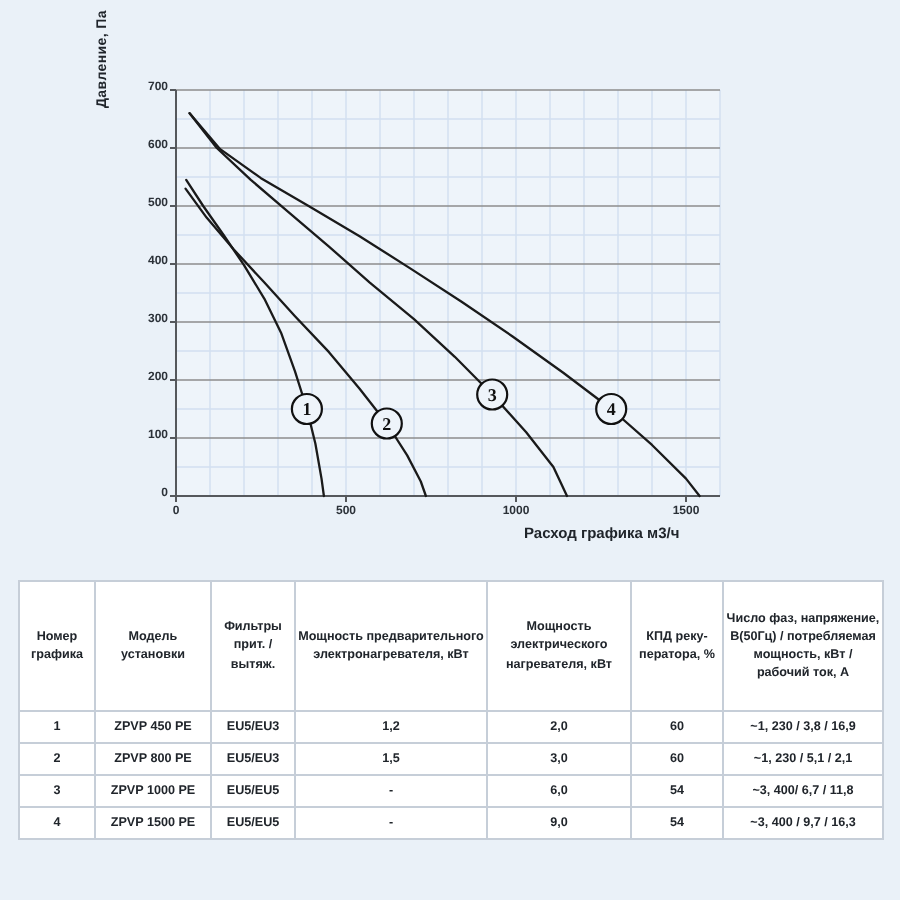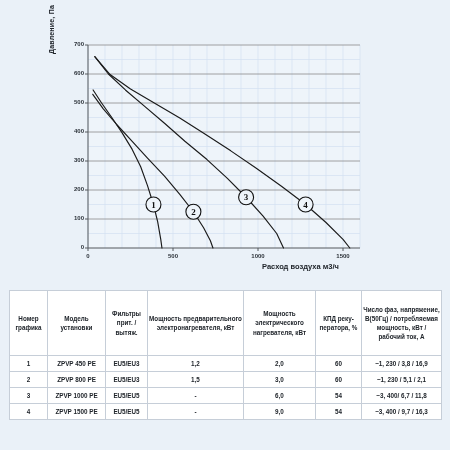--- a/index.html
+++ b/index.html
@@ -184,21 +184,21 @@
           <line x1="85" y1="74" x2="88" y2="74" stroke="#55585c" stroke-width="1"></line>
           <line x1="85" y1="45" x2="88" y2="45" stroke="#55585c" stroke-width="1"></line>
           <line x1="88" y1="248" x2="88" y2="251" stroke="#55585c" stroke-width="1"></line>
           <line x1="173" y1="248" x2="173" y2="251" stroke="#55585c" stroke-width="1"></line>
           <line x1="258" y1="248" x2="258" y2="251" stroke="#55585c" stroke-width="1"></line>
           <line x1="343" y1="248" x2="343" y2="251" stroke="#55585c" stroke-width="1"></line>
         </g>
     </svg>
 
     <div class="ylabel-text">Давление, Па</div>
-    <div class="xlabel-text">Расход воздуха м3/ч</div>
+    <div class="xlabel-text">Расход графика м3/ч</div>
 
     <div id="ytick-labels">
         <div class="tick-text" style="left: 68px; top: 244px; width: 16px; text-align: right;">0</div>
         <div class="tick-text" style="left: 68px; top: 215px; width: 16px; text-align: right;">100</div>
         <div class="tick-text" style="left: 68px; top: 186px; width: 16px; text-align: right;">200</div>
         <div class="tick-text" style="left: 68px; top: 157px; width: 16px; text-align: right;">300</div>
         <div class="tick-text" style="left: 68px; top: 128px; width: 16px; text-align: right;">400</div>
         <div class="tick-text" style="left: 68px; top: 99px; width: 16px; text-align: right;">500</div>
         <div class="tick-text" style="left: 68px; top: 70px; width: 16px; text-align: right;">600</div>
         <div class="tick-text" style="left: 68px; top: 41px; width: 16px; text-align: right;">700</div>

